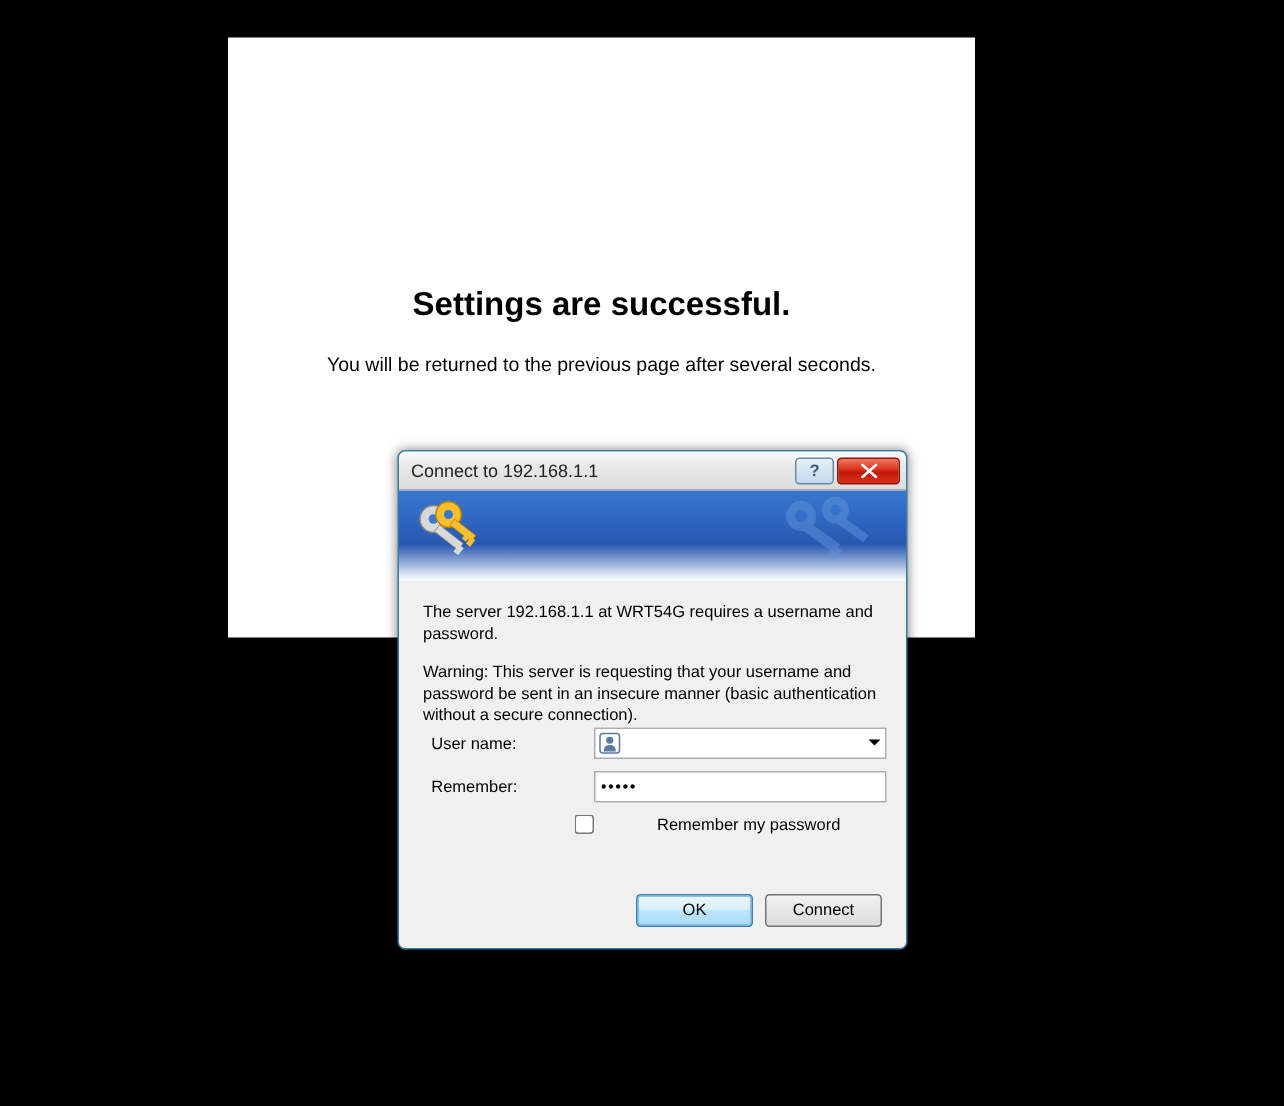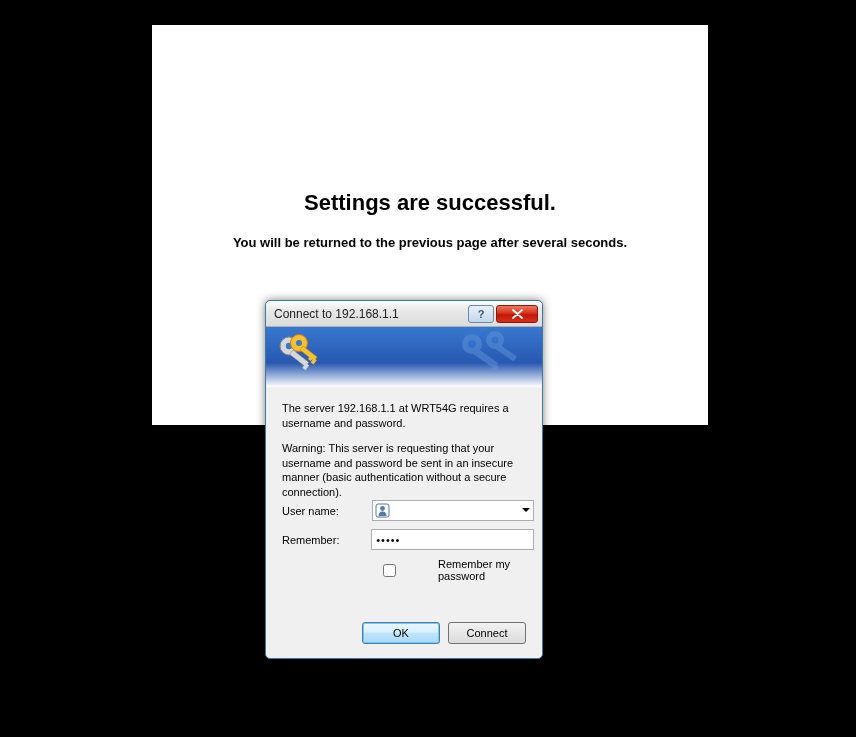--- a/index.html
+++ b/index.html
@@ -8,21 +8,21 @@
       height: 737px;
       background: #000;
       font-family: "Segoe UI", Tahoma, Arial, sans-serif;
       position: relative;
       overflow: hidden;
     }
     .white-page {
       position: absolute;
       left: 152px;
       top: 25px;
-      width: 556px;
+      width: 498px;
       height: 400px;
       background: #fff;
     }
     .heading {
       position: absolute;
       top: 165px;
       left: 0;
       width: 100%;
       text-align: center;
       font-size: 22px;
@@ -30,29 +30,29 @@
       font-family: Verdana, Arial, sans-serif;
       color: #000;
     }
     .subheading {
       position: absolute;
       top: 210px;
       left: 0;
       width: 100%;
       text-align: center;
       font-size: 13px;
-      font-weight: bold;
+      font-weight: normal;
       font-family: Verdana, Arial, sans-serif;
       color: #000;
     }
     .dialog {
       position: absolute;
       left: 265px;
       top: 300px;
-      width: 278px;
+      width: 340px;
       background: #f0f0f0;
       border: 1px solid #3a7aa0;
       border-radius: 5px;
       box-shadow: 0 0 8px rgba(0,0,0,0.5);
       font-size: 11px;
     }
     .titlebar {
       height: 26px;
       background: linear-gradient(to bottom, #fdfdfd 0%, #e8e8e8 40%, #dcdcdc 100%);
       border-bottom: 1px solid #b0b0b0;
@@ -117,20 +117,21 @@
     .content {
       padding: 14px 8px 10px 16px;
       color: #000;
     }
     .msg1 { margin-bottom: 10px; line-height: 1.35; }
     .msg2 { margin-bottom: 0; line-height: 1.35; }
     .form-row {
       display: flex;
       align-items: center;
       margin-bottom: 8px;
+      justify-content: center;
     }
     .form-label {
       width: 108px;
       font-size: 11px;
     }
     .combo-wrap {
       position: relative;
       width: 195px;
     }
     .combo-input {

